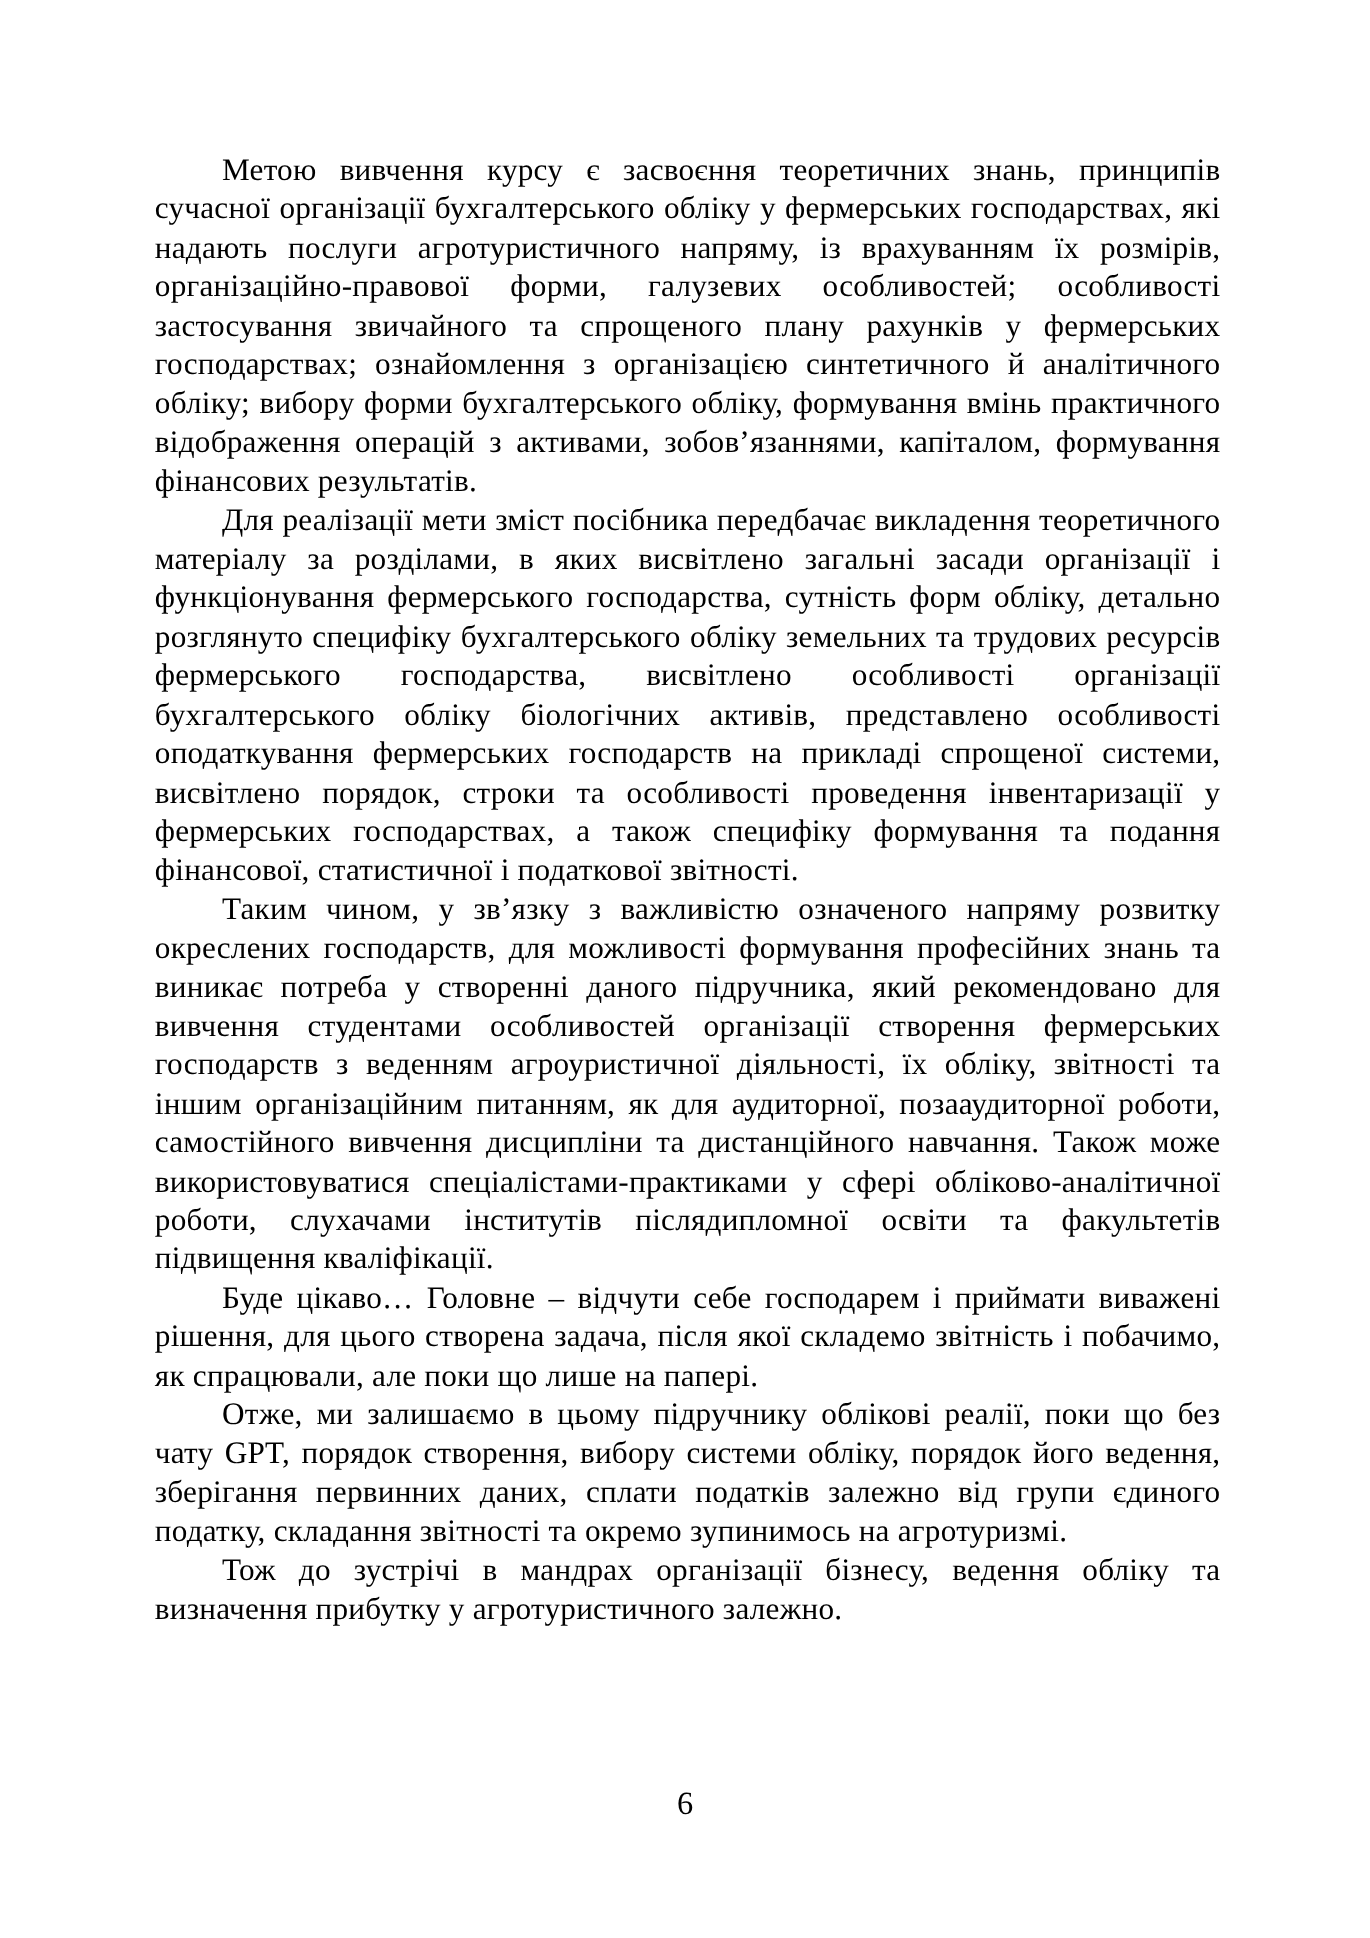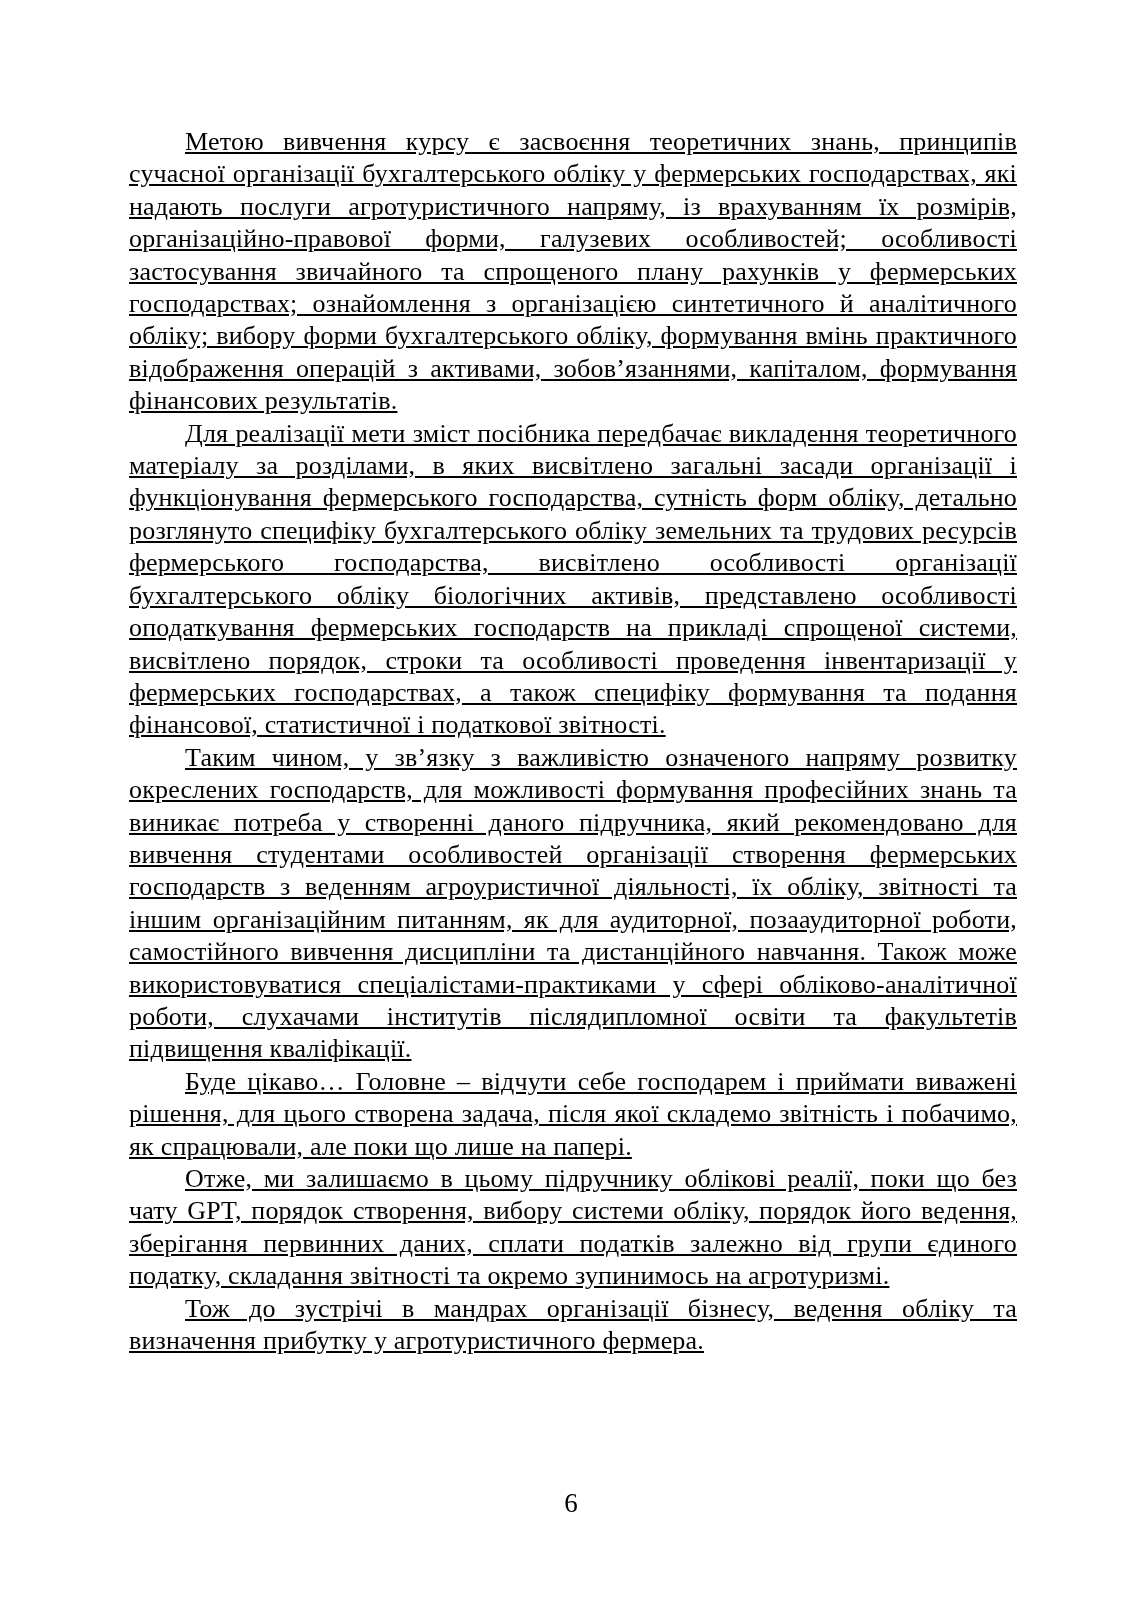--- a/index.html
+++ b/index.html
@@ -26,21 +26,20 @@
     width: 888px;
     font-size: 26px;
     line-height: 32.4px;
     text-align: justify;
     letter-spacing: 0.2px;
   }
   .para {
     margin: 0;
     padding: 0;
     text-indent: 56px;
-    text-decoration: underline;
   }
   .page-number {
     position: absolute;
     top: 1486px;
     left: 0;
     width: 100%;
     text-align: center;
     font-size: 27px;
     line-height: 34px;
   }
@@ -48,16 +47,16 @@
 </head>
 <body>
 
 <div class="page">
   <div class="text-block">
     <p class="para">Метою вивчення курсу є засвоєння теоретичних знань, принципів сучасної організації бухгалтерського обліку у фермерських господарствах, які надають послуги агротуристичного напряму, із врахуванням їх розмірів, організаційно-правової форми, галузевих особливостей; особливості застосування звичайного та спрощеного плану рахунків у фермерських господарствах; ознайомлення з організацією синтетичного й аналітичного обліку; вибору форми бухгалтерського обліку, формування вмінь практичного відображення операцій з активами, зобов’язаннями, капіталом, формування фінансових результатів.</p>
     <p class="para">Для реалізації мети зміст посібника передбачає викладення теоретичного матеріалу за розділами, в яких висвітлено загальні засади організації і функціонування фермерського господарства, сутність форм обліку, детально розглянуто специфіку бухгалтерського обліку земельних та трудових ресурсів фермерського господарства, висвітлено особливості організації бухгалтерського обліку біологічних активів, представлено особливості оподаткування фермерських господарств на прикладі спрощеної системи, висвітлено порядок, строки та особливості проведення інвентаризації у фермерських господарствах, а також специфіку формування та подання фінансової, статистичної і податкової звітності.</p>
     <p class="para">Таким чином, у зв’язку з важливістю означеного напряму розвитку окреслених господарств, для можливості формування професійних знань та виникає потреба у створенні даного підручника, який рекомендовано для вивчення студентами особливостей організації створення фермерських господарств з веденням агроуристичної діяльності, їх обліку, звітності та іншим організаційним питанням, як для аудиторної, позааудиторної роботи, самостійного вивчення дисципліни та дистанційного навчання. Також може використовуватися спеціалістами-практиками у сфері обліково-аналітичної роботи, слухачами інститутів післядипломної освіти та факультетів підвищення кваліфікації.</p>
     <p class="para">Буде цікаво… Головне – відчути себе господарем і приймати виважені рішення, для цього створена задача, після якої складемо звітність і побачимо, як спрацювали, але поки що лише на папері.</p>
     <p class="para">Отже, ми залишаємо в цьому підручнику облікові реалії, поки що без чату GPT, порядок створення, вибору системи обліку, порядок його ведення, зберігання первинних даних, сплати податків залежно від групи єдиного податку, складання звітності та окремо зупинимось на агротуризмі.</p>
-    <p class="para">Тож до зустрічі в мандрах організації бізнесу, ведення обліку та визначення прибутку у агротуристичного фермера.</p>
+    <p class="para">Тож до зустрічі в мандрах організації бізнесу, ведення обліку та визначення прибутку у агротуристичного залежно.</p>
   </div>
   <div class="page-number">6</div>
 </div>
 
 </body></html>

